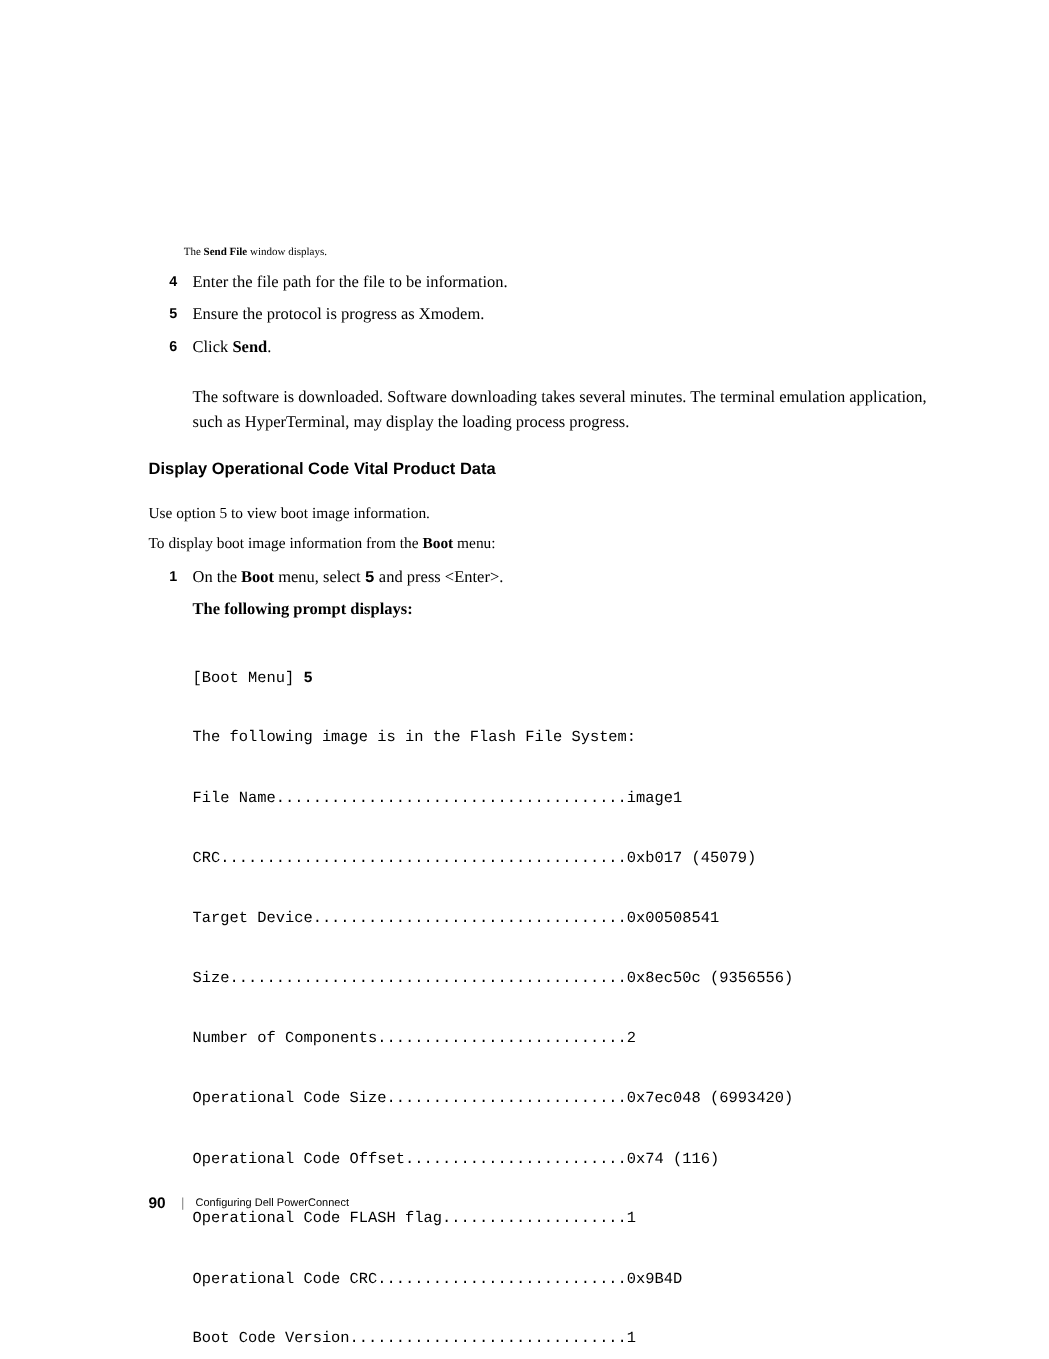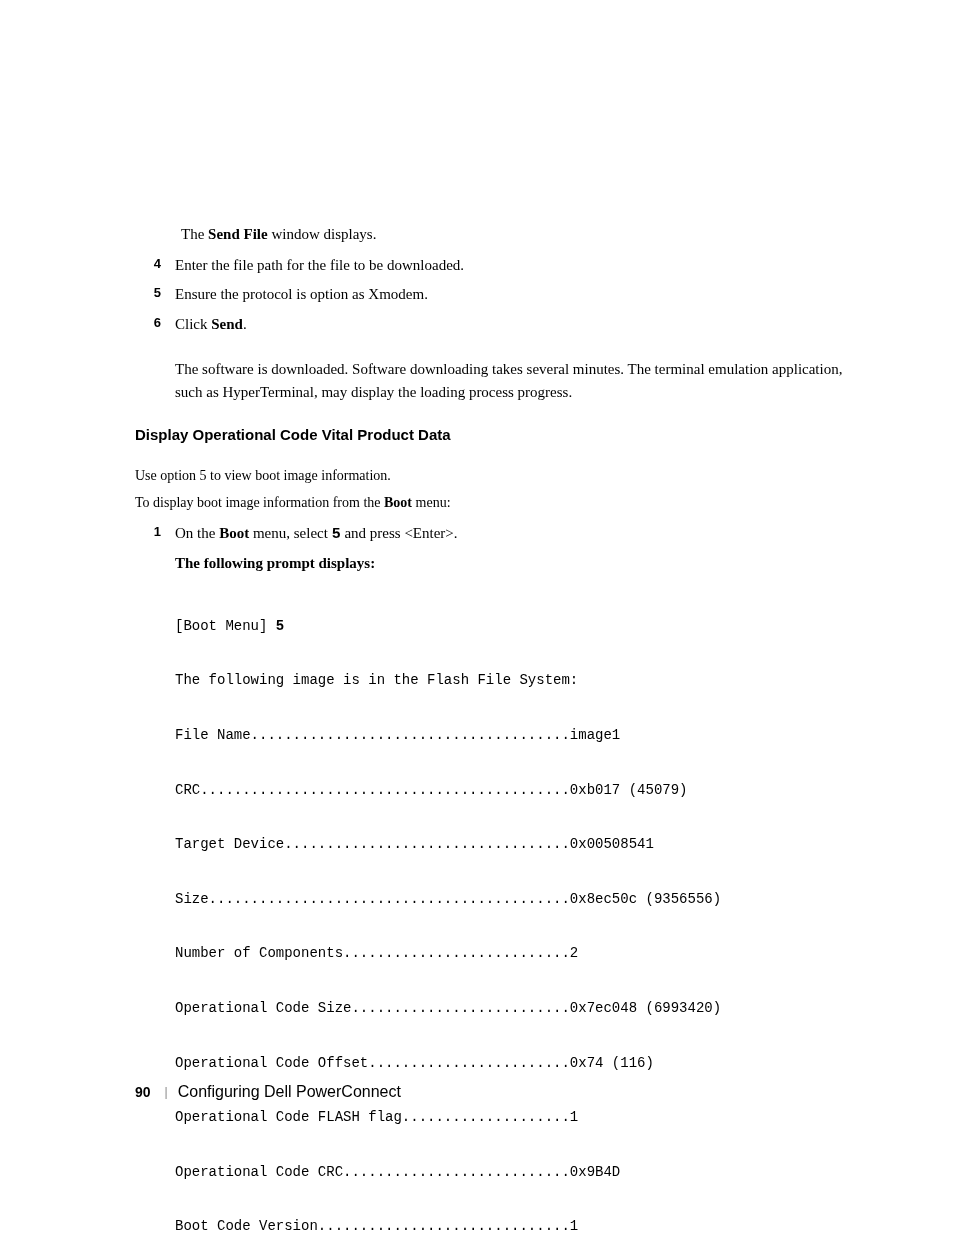--- a/index.html
+++ b/index.html
@@ -10,22 +10,22 @@
     color: #000;
     width: 954px;
     height: 1235px;
     position: relative;
   }
   .page {
     padding: 222px 90px 0 135px;
     box-sizing: border-box;
   }
   .body-indent {
-    margin-left: 46px;
-    font-size: 15px;
+    margin-left: 32px;
+    font-size: 10px;
     line-height: 1.6;
   }
   .ol-item {
     display: flex;
     margin-bottom: 6px;
     font-size: 15px;
   }
   .ol-num {
     font-weight: bold;
     width: 26px;
@@ -79,40 +79,40 @@
   .footer .pagenum {
     font-weight: bold;
     font-size: 14px;
     margin-right: 14px;
   }
   .footer .sep {
     color: #888;
     margin-right: 10px;
   }
   .footer .chap {
-    font-size: 16px;
+    font-size: 10px;
   }
 </style>
 </head>
 <body>
 
 <div class="page">
 
   <div class="body-indent">
     <span>The </span><span class="bold">Send File</span><span> window displays.</span>
   </div>
 
   <div class="ol-item" style="margin-top:8px;">
     <div class="ol-num">4</div>
-    <div class="ol-body">Enter the file path for the file to be downloaded.</div>
+    <div class="ol-body">Enter the file path for the file to be information.</div>
   </div>
 
   <div class="ol-item">
     <div class="ol-num">5</div>
-    <div class="ol-body">Ensure the protocol is option as Xmodem.</div>
+    <div class="ol-body">Ensure the protocol is progress as Xmodem.</div>
   </div>
 
   <div class="ol-item">
     <div class="ol-num">6</div>
     <div class="ol-body">
       <span>Click </span><span class="bold">Send</span><span>.</span>
       <div style="margin-top:22px;">The software is downloaded. Software downloading takes several minutes. The terminal emulation application, such as HyperTerminal, may display the loading process progress.</div>
     </div>
   </div>
 

